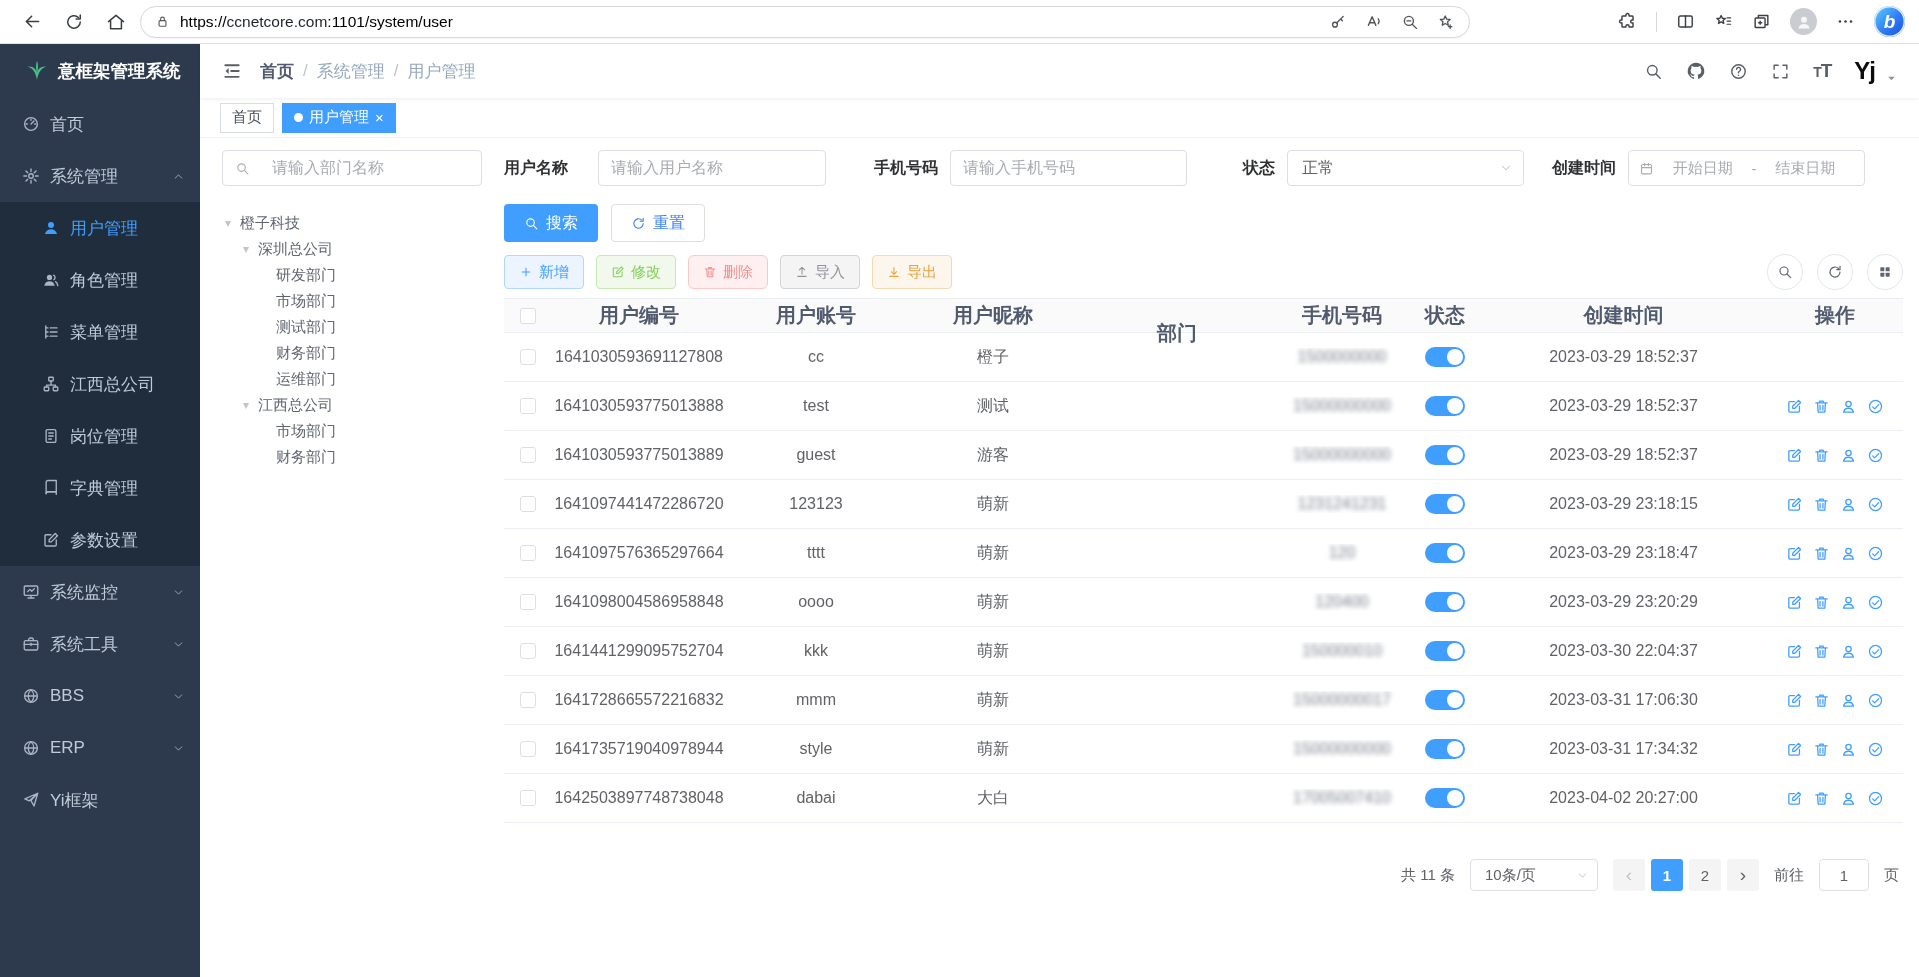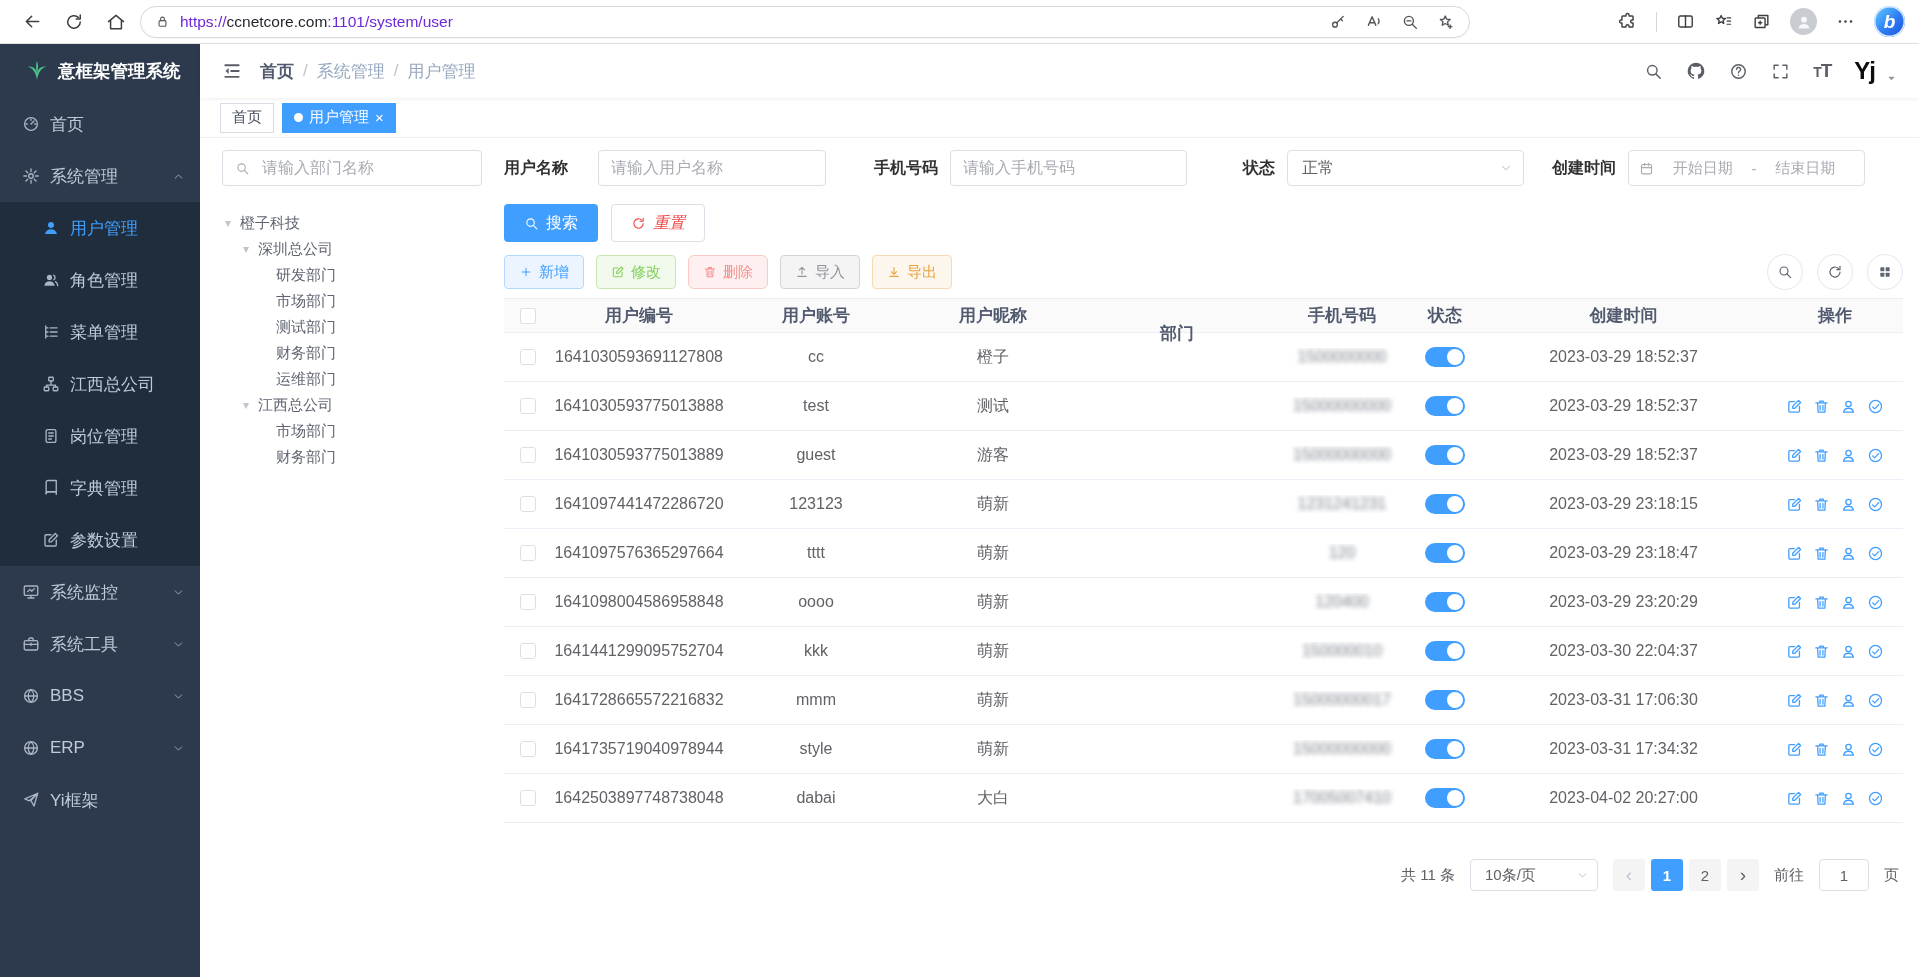--- a/index.html
+++ b/index.html
@@ -10,21 +10,21 @@
   
   .chrome { height:44px; background:#fff; border-bottom:1px solid #e3e3e3;
     display:flex; align-items:center; padding:0 14px; gap:6px; }
   .chrome .nav-ic { width:36px; height:36px; border-radius:6px; display:flex;
     align-items:center; justify-content:center; color:#3c3f43; flex:none; cursor:pointer; }
   .url-pill { width:1330px; height:32px; border:1px solid #d9d9d9; border-radius:16px;
     background:#fff; display:flex; align-items:center; padding:0 14px; gap:10px; flex:none;
     box-shadow:0 1px 2px rgba(0,0,0,.04); }
   .url-pill .lock { color:#55585c; flex:none; }
   .url-text { flex:1; font-size:15.5px; white-space:nowrap; overflow:hidden; }
-  .url-text .dim { color:#6d28d9; }
+  .url-text .dim { color:#000000; }
   .url-text .dom { color:#1f2328; }
   .pill-ics { display:flex; align-items:center; gap:18px; color:#505357; }
   .chrome-right { margin-left:auto; display:flex; align-items:center; gap:19px; color:#3c3f43; }
   .chrome-divider { width:1px; height:20px; background:#d7d7d7; }
   .avatar-gray { width:27px; height:27px; border-radius:50%; background:#c9ccd1;
     display:flex; align-items:center; justify-content:center; color:#f6f7f8; overflow:hidden; }
   .copilot { width:31px; height:31px; border-radius:50%;
     background:linear-gradient(135deg,#62d2ff 0%,#2f7cf6 55%,#1a4fd6 100%);
     color:#fff; font-weight:800; font-style:italic; font-size:19px;
     display:flex; align-items:center; justify-content:center;
@@ -61,21 +61,21 @@
   .tag { height:30px; display:flex; align-items:center; gap:6px; padding:0 11px;
     border:1px solid #d8dce5; font-size:15px; color:#495060; background:#fff; cursor:pointer; }
   .tag.active { background:#409eff; border-color:#409eff; color:#fff; }
   .tag .dot { width:9px; height:9px; border-radius:50%; background:#fff; }
   .tag .x { font-size:15px; line-height:1; }
 
   
   .content { flex:1; display:flex; gap:22px; padding:12px 16px 0 22px; min-height:0; }
   .left-col { width:260px; flex:none; }
   .dept-search { height:36px; border:1px solid #dcdfe6; border-radius:4px; background:#fff;
-    display:flex; align-items:center; gap:12px; padding:0 12px; color:#a8abb2; font-size:16px; }
+    display:flex; align-items:center; gap:22px; padding:0 12px; color:#a8abb2; font-size:16px; }
   .dept-search input { border:none; outline:none; flex:1; font-size:16px; min-width:0;
     font-family:inherit; }
   .dept-search input::placeholder { color:#a8abb2; }
   .tree { margin-top:24px; font-size:15px; color:#5f6470; }
   .tree-node { height:26px; display:flex; align-items:center; gap:6px; cursor:pointer; }
   .tree-caret { color:#c0c4cc; font-size:12px; width:12px; text-align:center; }
 
   .right-col { flex:1; min-width:0; }
   .filter-row { display:flex; align-items:center; height:36px; }
   .f-label { font-size:16px; font-weight:700; color:#303133; margin-right:12px; white-space:nowrap; }
@@ -92,39 +92,39 @@
     display:flex; align-items:center; padding:0 10px; font-size:15px; color:#a8abb2;
     background:#fff; }
   .f-range .ph { flex:1; text-align:center; }
   .ml48 { margin-left:48px; } .ml56 { margin-left:56px; } .ml28 { margin-left:28px; }
 
   .btn-row { margin-top:18px; display:flex; gap:13px; }
   .btn { height:38px; border-radius:4px; display:flex; align-items:center; gap:7px;
     padding:0 19px; font-size:16px; cursor:pointer; border:1px solid transparent;
     font-family:inherit; background:#fff; }
   .btn-primary { background:#409eff; color:#fff; }
-  .btn-plain { border-color:#dcdfe6; color:#ef4444;font-style:italic; }
+  .btn-plain { border-color:#dcdfe6; color:#3b82f6; }
 
   .toolbar-row { margin-top:12px; display:flex; align-items:center; }
   .tb { height:34px; border-radius:4px; display:flex; align-items:center; gap:6px;
     padding:0 14px; font-size:15px; cursor:pointer; margin-right:12px; border:1px solid; }
   .tb-add    { background:#ecf5ff; border-color:#b3d8ff; color:#409eff; }
   .tb-edit   { background:#f0f9eb; border-color:#c8e6b2; color:#85cf5e; }
   .tb-del    { background:#fef0f0; border-color:#fbc8c8; color:#f58e8e;border-radius:6px; }
   .tb-imp    { background:#f4f4f5; border-color:#d3d4d6; color:#909399; }
   .tb-exp    { background:#fdf6ec; border-color:#f5dab1; color:#e6a23c; }
   .tool-right { margin-left:auto; display:flex; gap:14px; }
   .circle-btn { width:36px; height:36px; border-radius:50%; border:1px solid #e2e6ee;
     background:#fff; display:flex; align-items:center; justify-content:center;
     color:#5f6672; cursor:pointer; }
 
   
   .table { margin-top:8px; border-top:1px solid #ebeef5; }
   .t-head { display:flex; height:34px; align-items:center; background:#fafafa;
-    border-bottom:1px solid #ebeef5; font-size:17px; font-weight:700; color:#515a6e;font-family:Liberation Mono, monospace; }
+    border-bottom:1px solid #ebeef5; font-size:20px; font-weight:700; color:#515a6e;font-family:Liberation Mono, monospace; }
   .t-row { display:flex; height:49px; align-items:center; border-bottom:1px solid #ebeef5;
     font-size:16px; color:#606266; }
   .t-cell { text-align:center; display:flex; align-items:center; justify-content:center;
     flex:none; overflow:hidden; }
   .checkbox { width:16px; height:16px; border:1px solid #dcdfe6; border-radius:3px;
     background:#fff; cursor:pointer; }
   .blurred { filter:blur(2.6px); color:#7c828c; user-select:none; }
   .switch { width:40px; height:20px; border-radius:10px; background:#409eff; position:relative;
     cursor:pointer; flex:none; }
   .switch::after { content:""; position:absolute; top:2px; left:22px; width:16px; height:16px;

